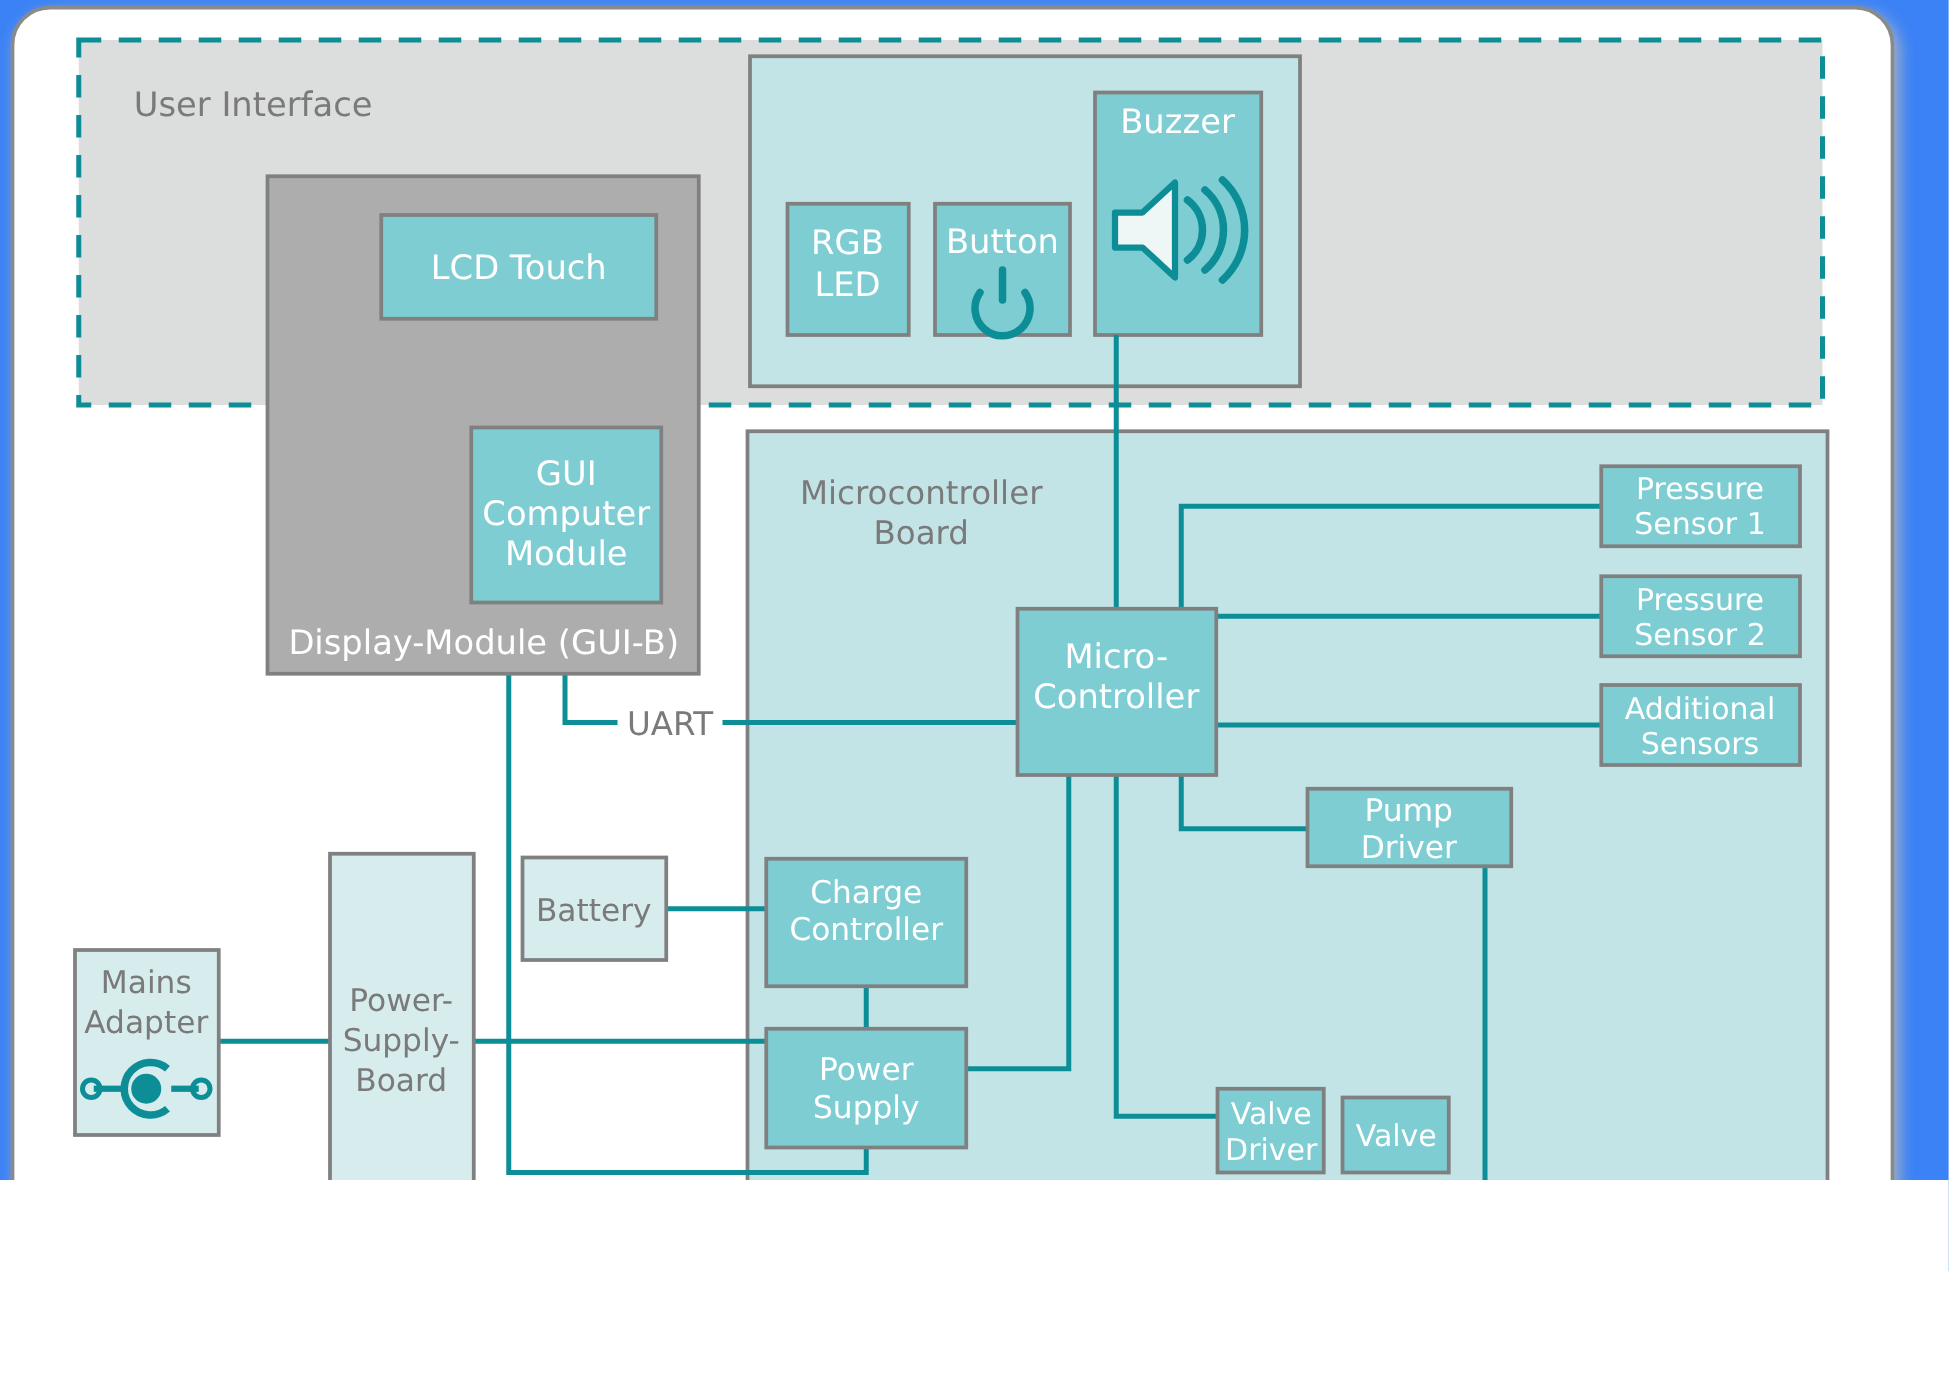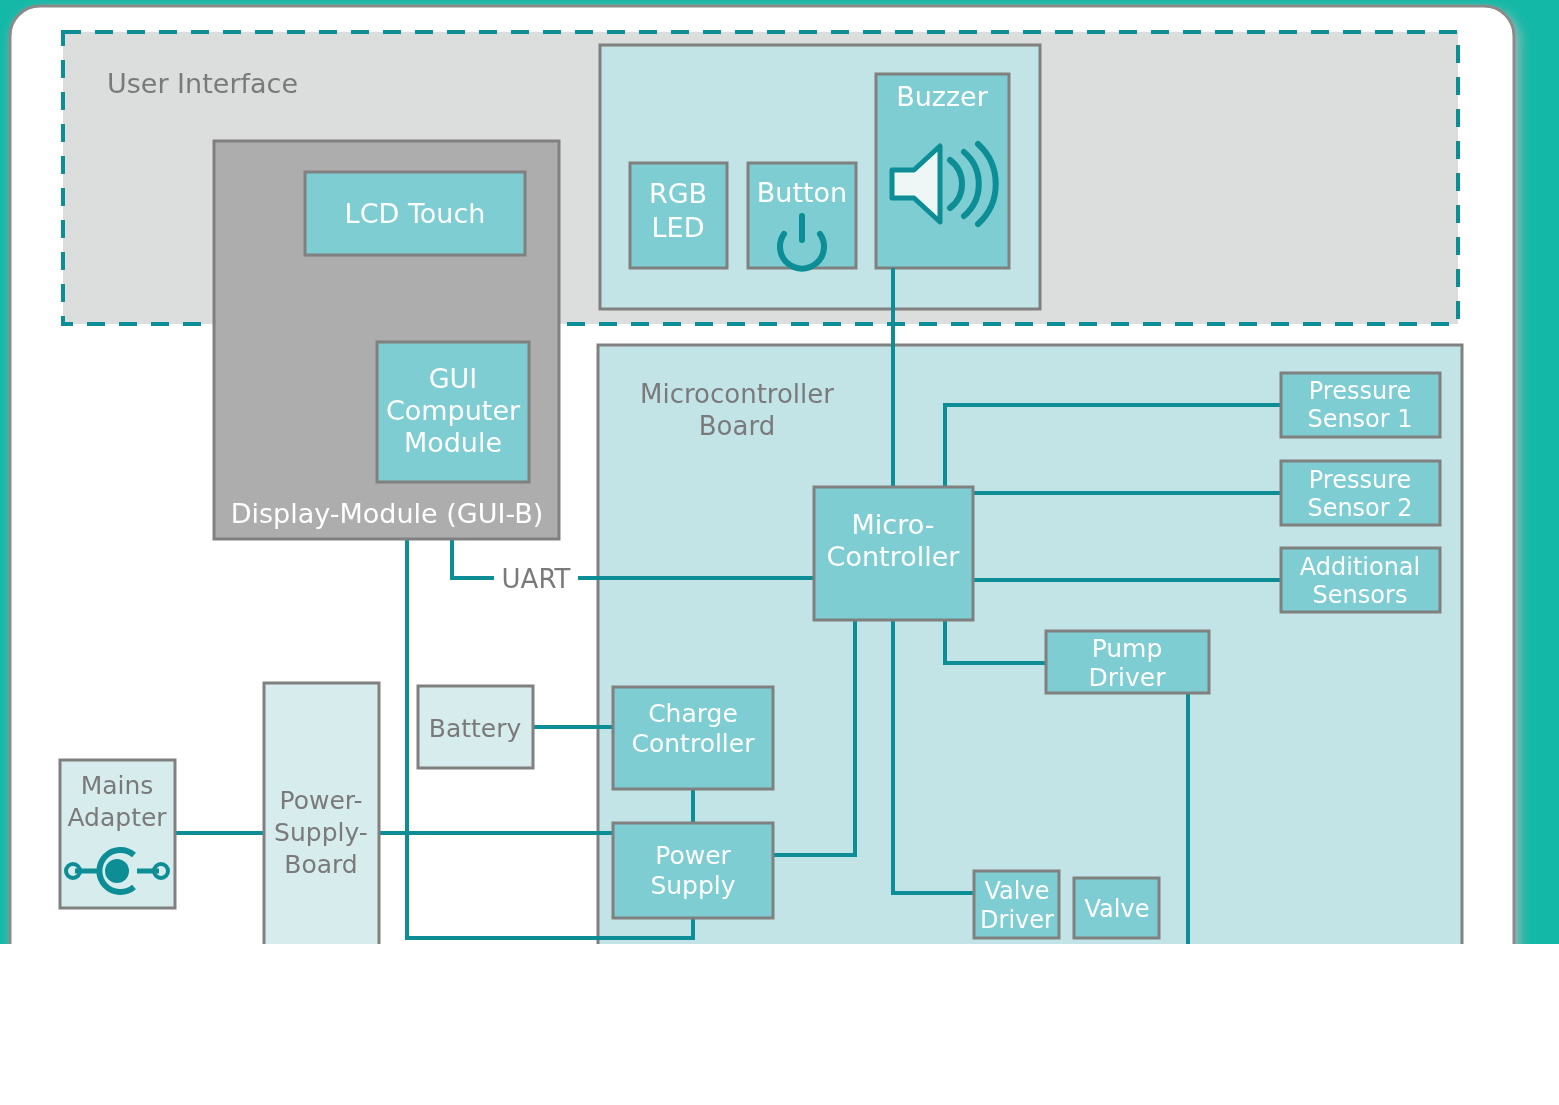--- a/index.html
+++ b/index.html
@@ -1,17 +1,17 @@
 <!DOCTYPE html>
 <html><head>
 <meta charset="utf-8">
 <style>
   html,body{margin:0;padding:0;background:#ffffff;}
   body{font-family:"DejaVu Sans","Liberation Sans",sans-serif;}
-  #stage{position:relative;width:1559px;height:944px;overflow:hidden;background:#14b8a6;}
+  #stage{position:relative;width:1559px;height:944px;overflow:hidden;background:#3b82f6;}
   svg{display:block;}
   .blk-label{font-family:"DejaVu Sans","Liberation Sans",sans-serif;}
 </style>
 </head>
 <body>
 
 <div id="stage">
 <svg width="1559" height="1105" viewBox="0 0 1559 1105" xmlns="http://www.w3.org/2000/svg">
 
   <defs>

